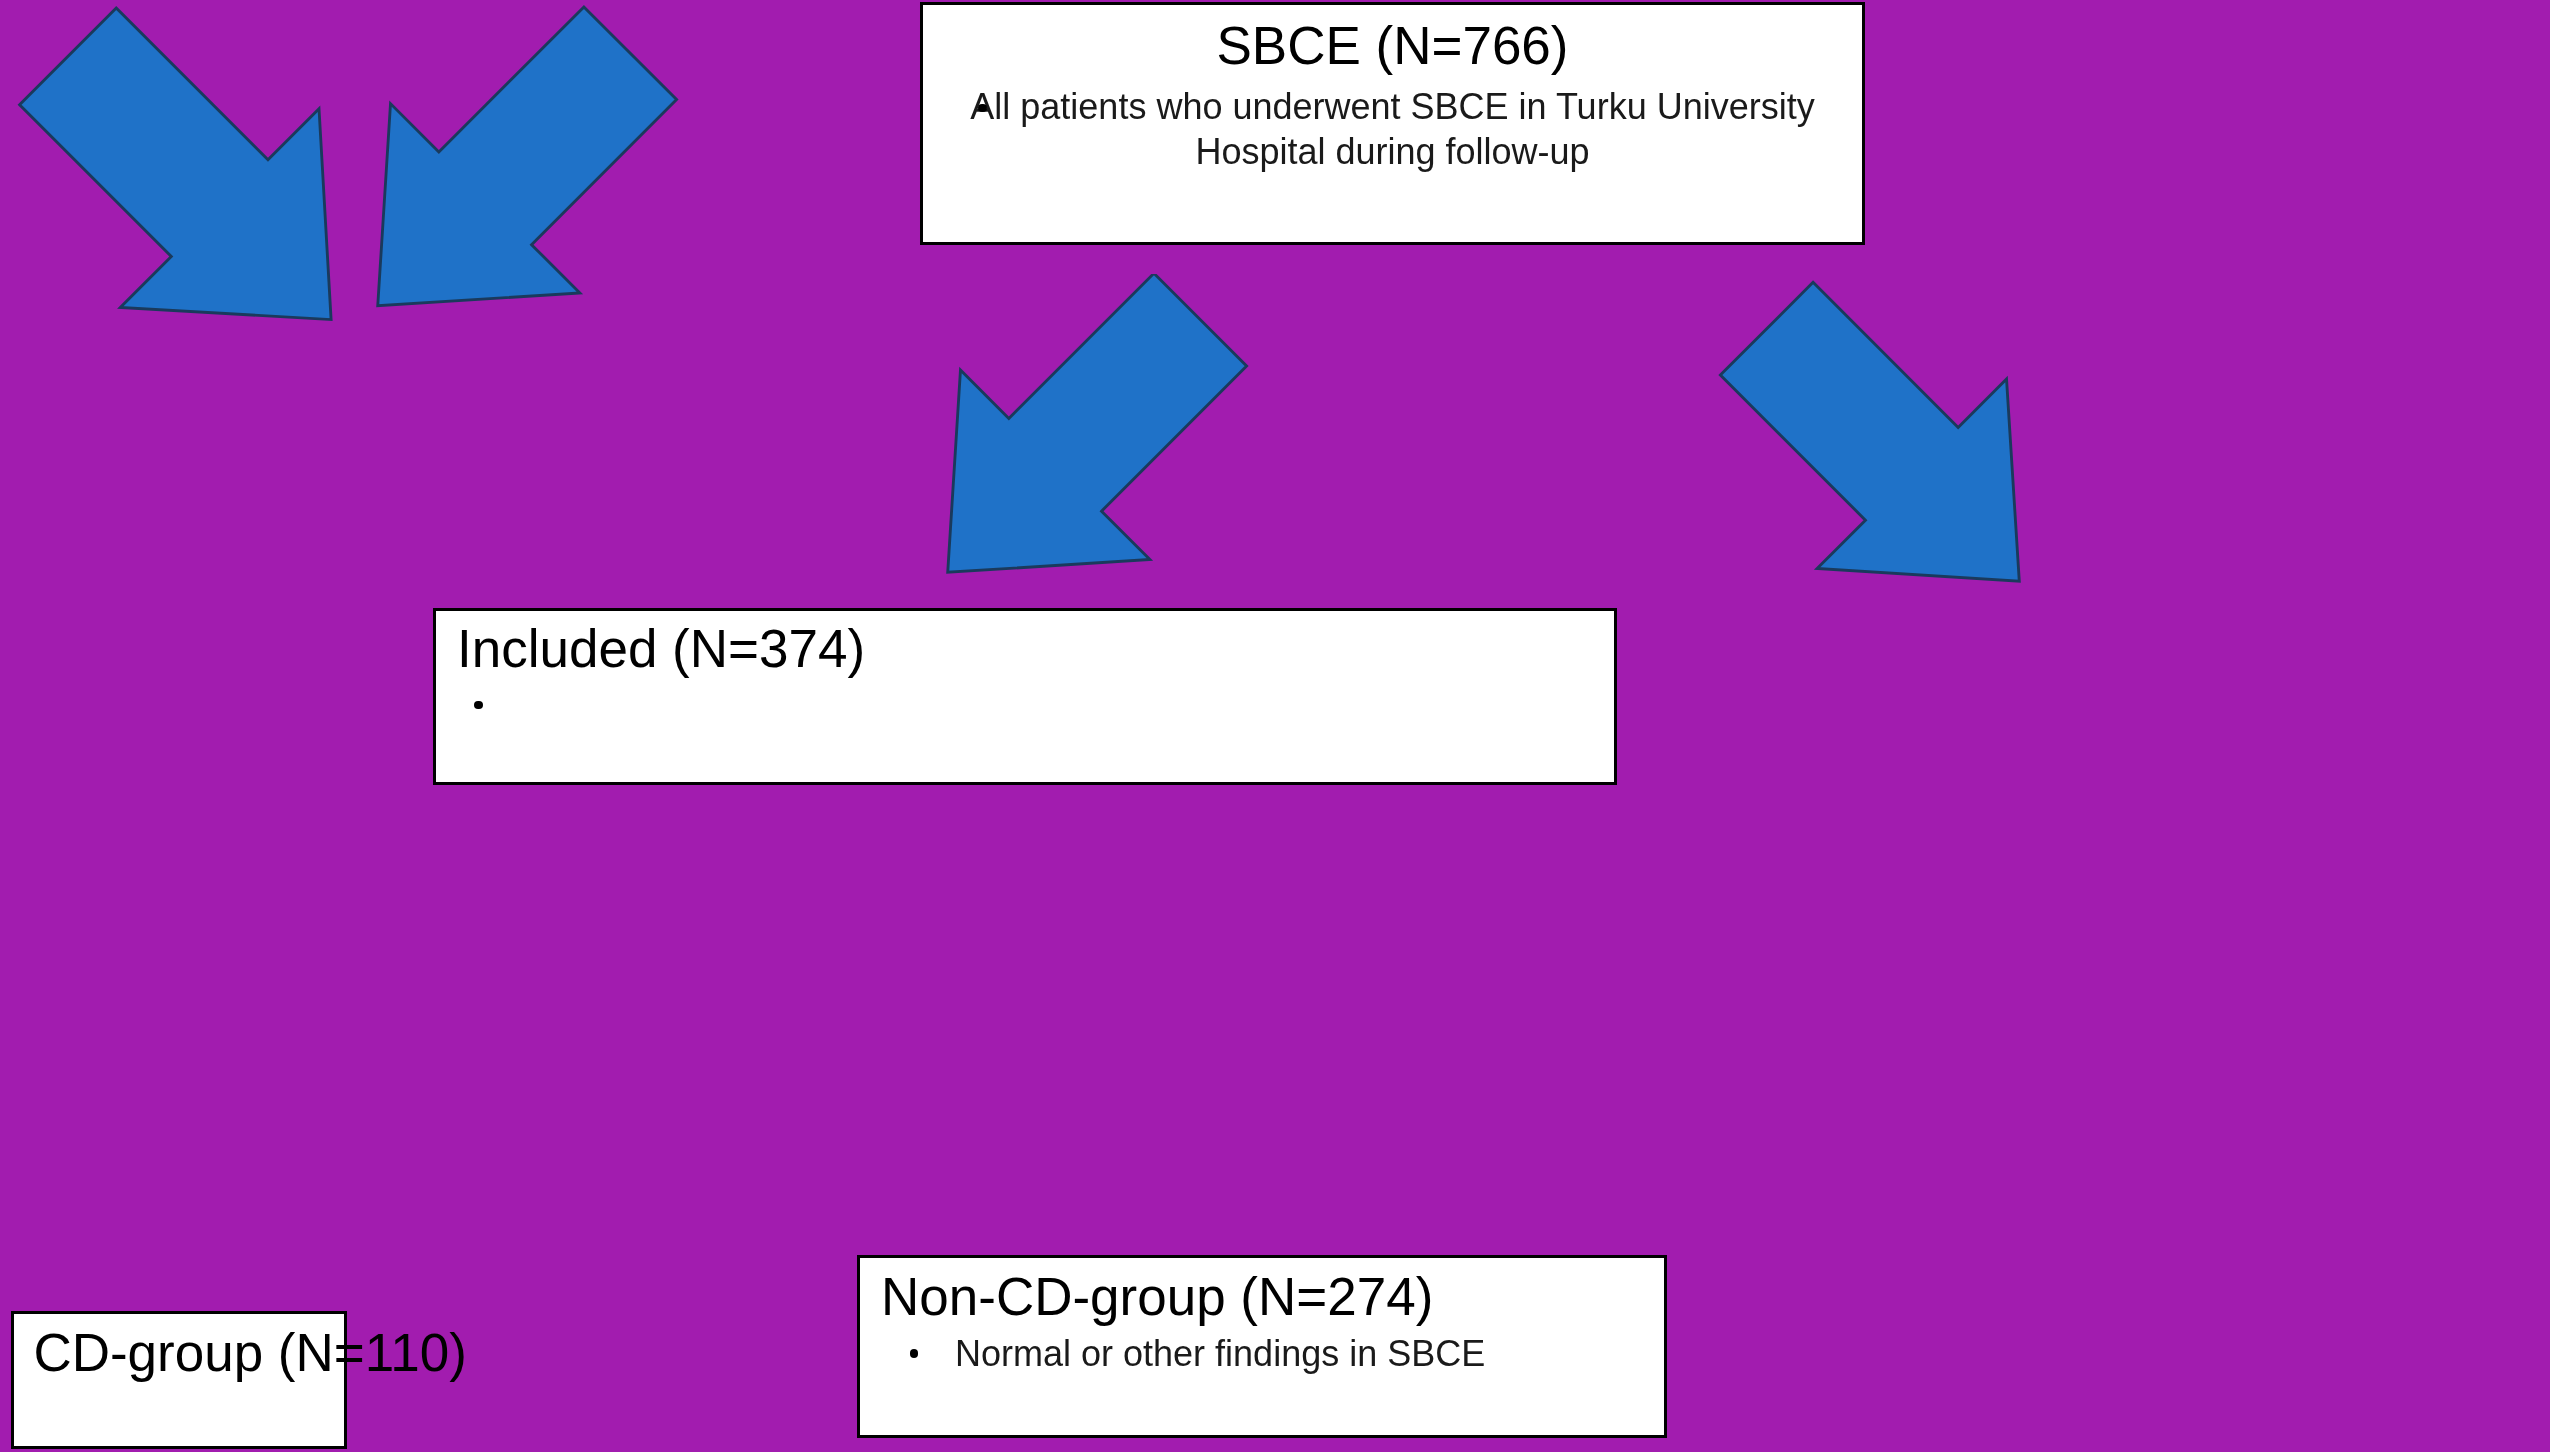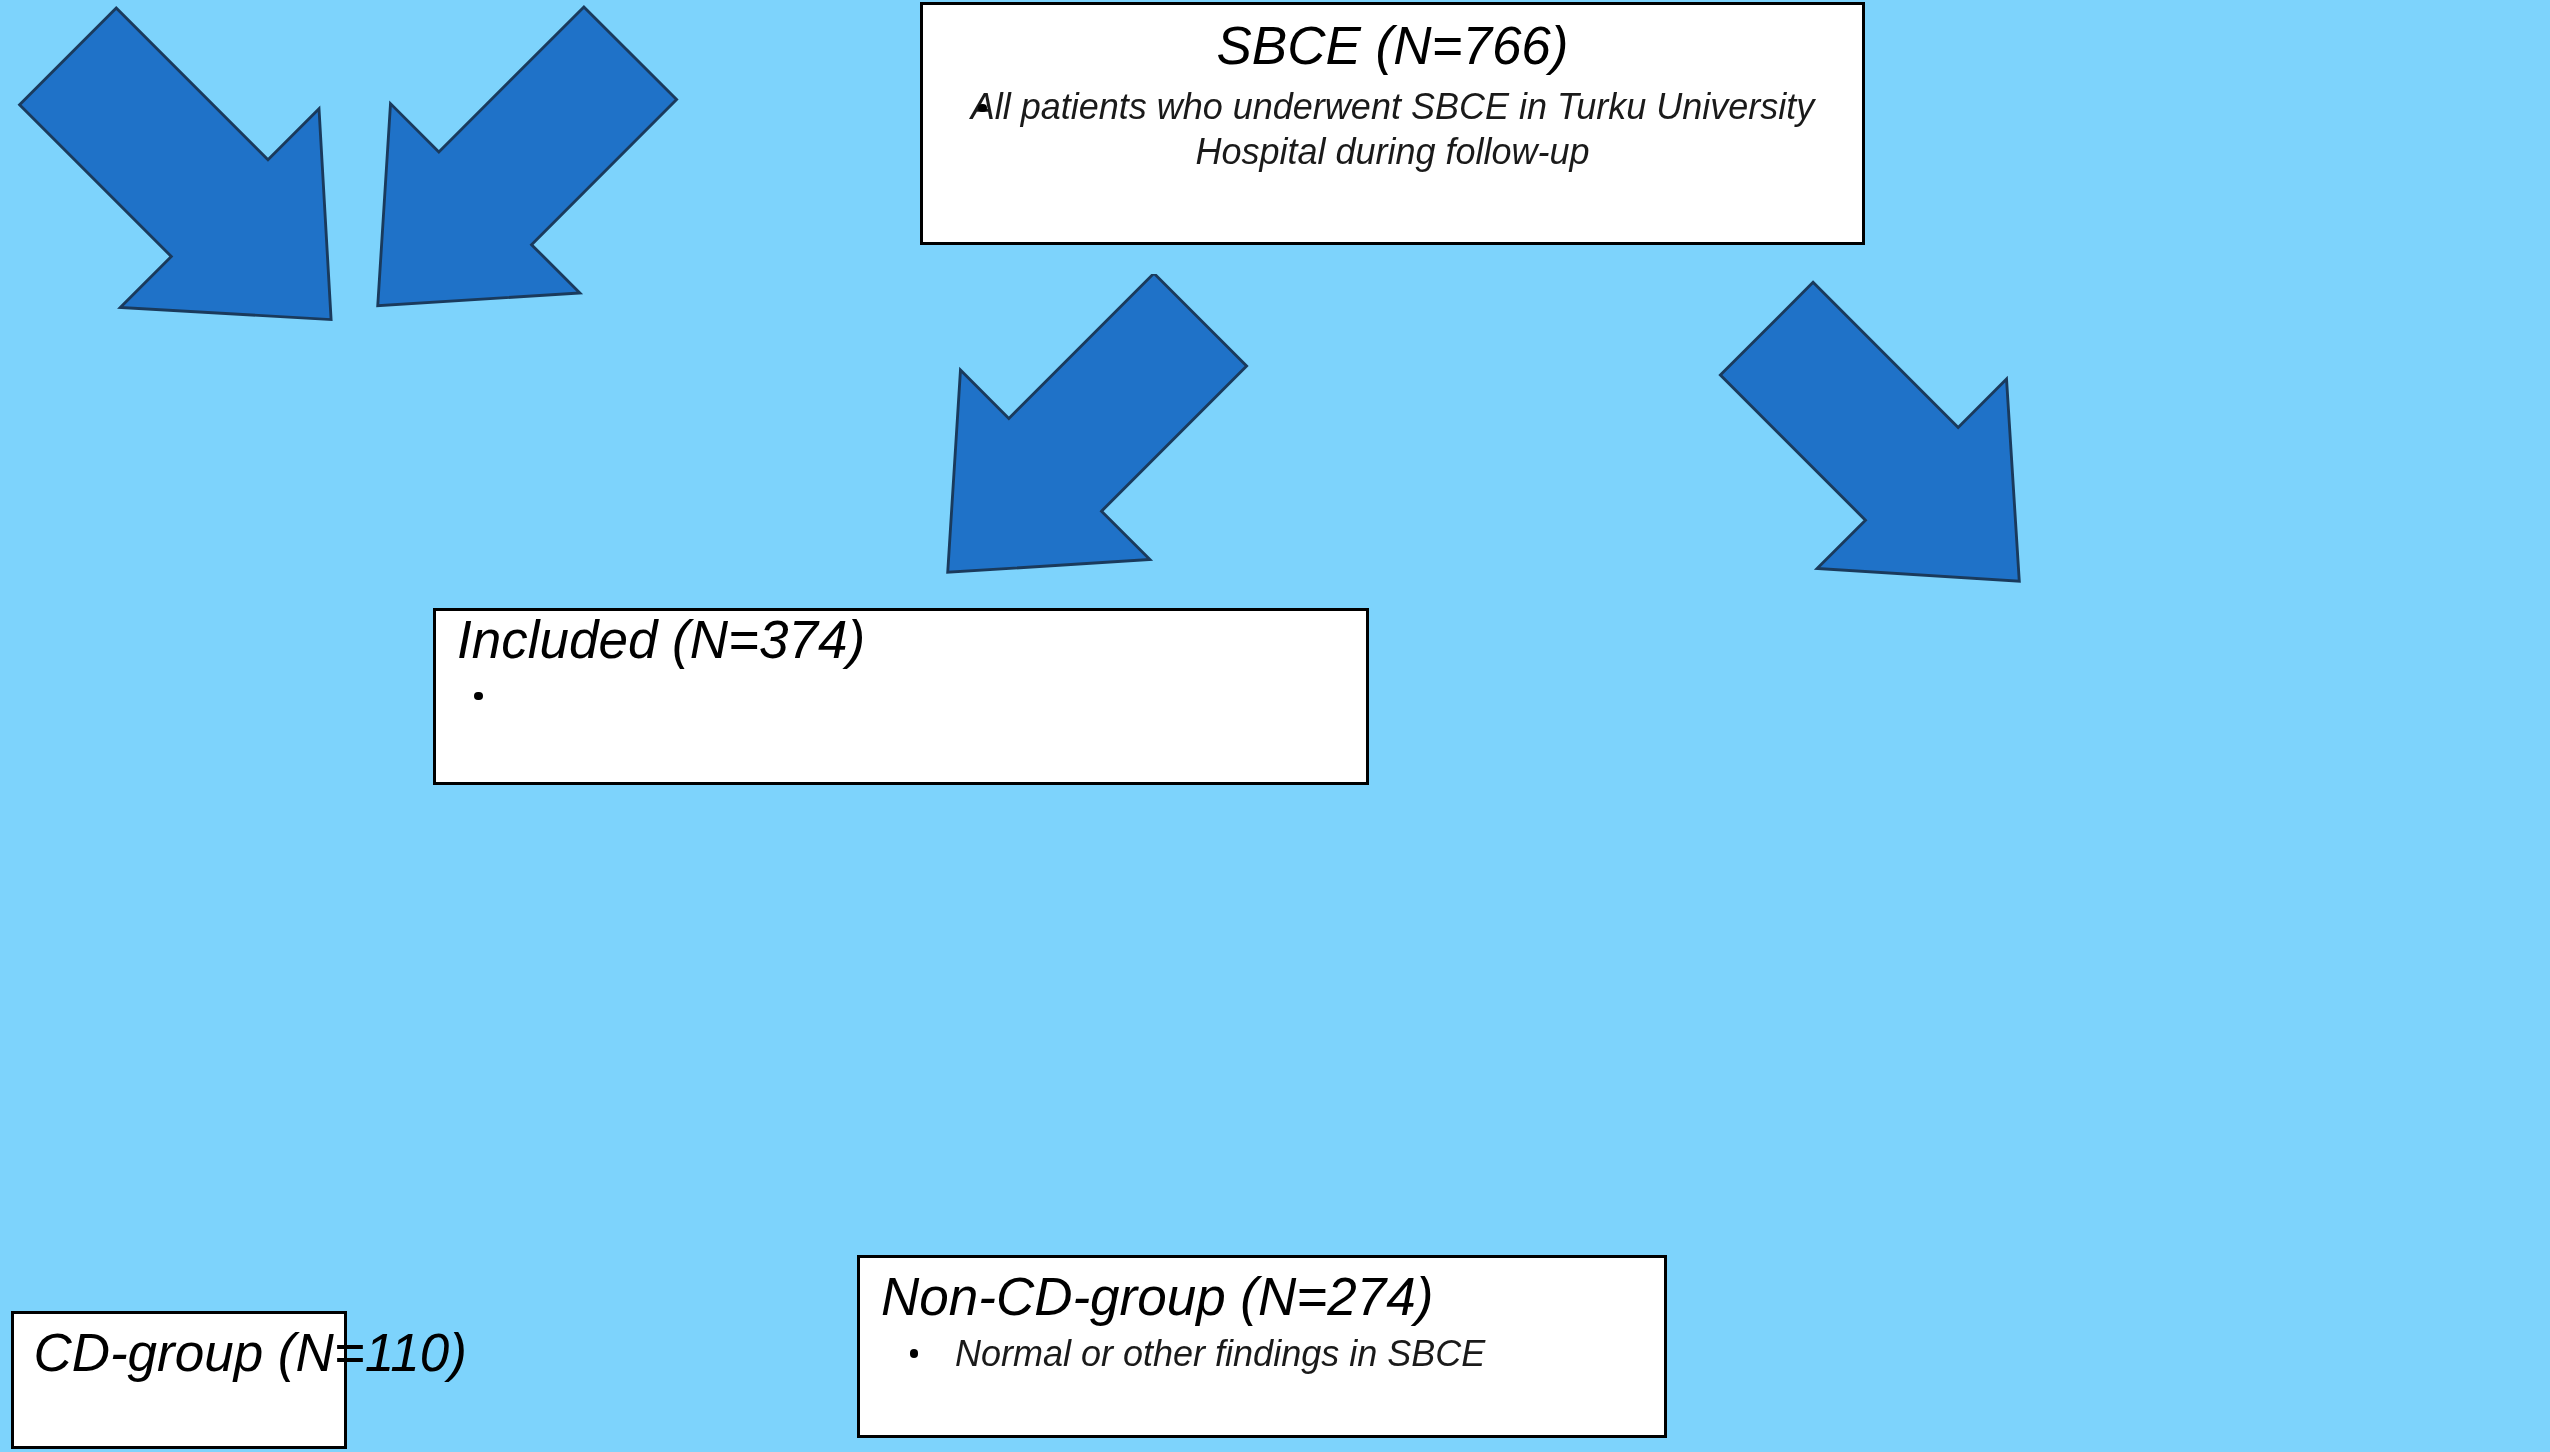--- a/index.html
+++ b/index.html
@@ -8,23 +8,22 @@
     background: #ffffff;
   }
   body {
     font-family: "Liberation Sans", sans-serif;
     color: #000000;
   }
   #canvas {
     position: relative;
     width: 2550px;
     height: 1452px;
-    background: #7dd3fc;
+    background: #a21caf;
     overflow: hidden;
-    font-style: italic;
   }
 
   
   .box {
     position: absolute;
     box-sizing: border-box;
     border: 3.8px solid #000000;
     background: #ffffff;
   }
   .box-title {
@@ -62,22 +61,22 @@
   
   #box-sbce {
     left: 920px; top: 1.9px; width: 945px; height: 243px;
     padding: 13.3px 15px 0 15px;
   }
   #box-sbce .bullet-list { margin-top: 9.5px; }
   #box-sbce .bullet-item { padding-left: 0; }
   #box-sbce .bullet-item .dot { left: 40px; top: 0.55em; }
 
   #box-included {
-    left: 433px; top: 608px; width: 936px; height: 177px;
-    padding: 1px 15px 0 21px;
+    left: 433px; top: 608px; width: 1184px; height: 177px;
+    padding: 10px 15px 0 21px;
   }
   #box-included .bullet-list { margin-top: 5.7px; }
   #box-included .bullet-item { padding-left: 63px; }
   #box-included .bullet-item .dot { left: 17px; }
 
   #box-excluded {
     left: 1878px; top: 605px; width: 656px; height: 470px;
     padding: 11.4px 11.4px 0 25px;
   }
   #box-excluded .bullet-list { margin-top: 3.8px; }

